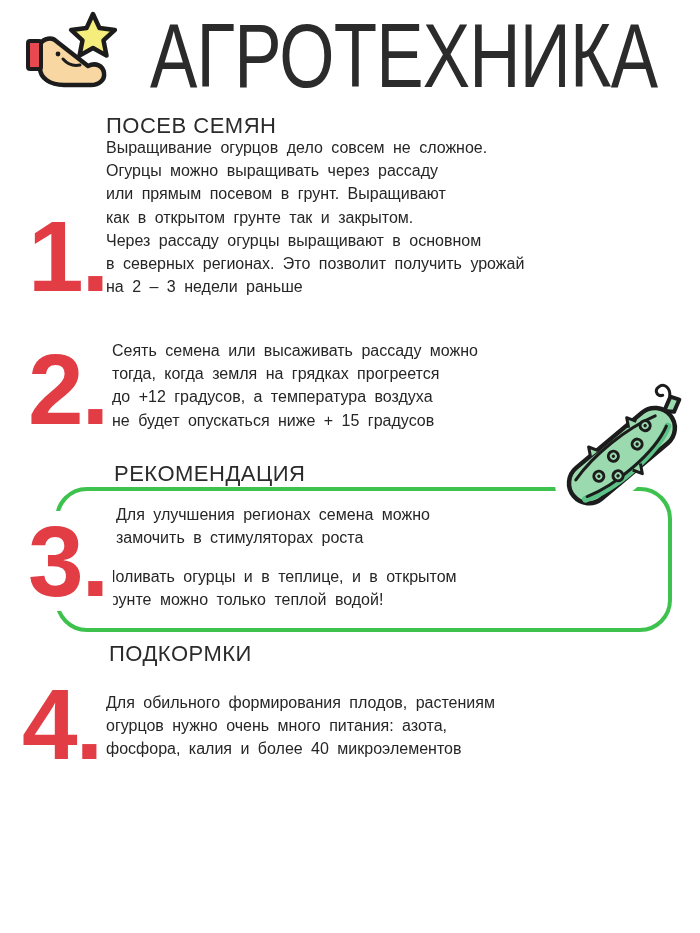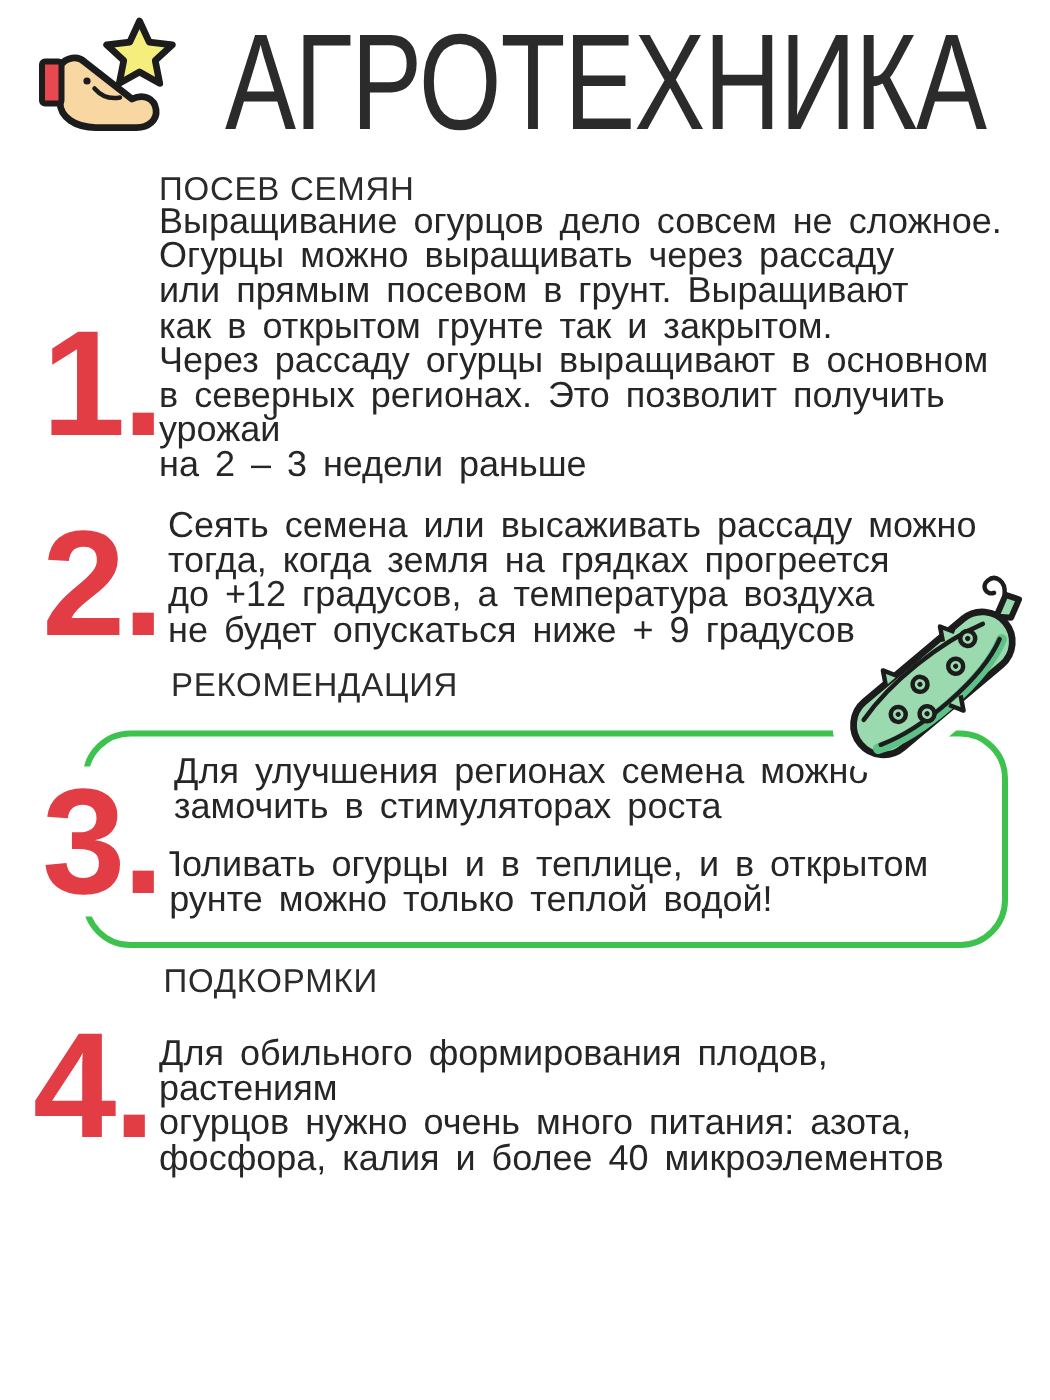--- a/index.html
+++ b/index.html
@@ -39,28 +39,28 @@
   #num4 { left:22px; top:674px; }
 
   
   .heading {
     position:absolute;
     font-size:22px; line-height:26px; letter-spacing:0.5px;
     color:#2b2b2b;
   }
   .body-text {
     position:absolute;
-    font-size:24px; line-height:23.2px;
+    font-size:16px; line-height:23.2px;
     white-space:pre-line; word-spacing:4px;
     color:#262626;
   }
   #sec1-heading { left:106px; top:113px; }
   #sec1-body    { left:106px; top:136px; width:575px; }
   #sec2-body    { left:112px; top:339px; width:560px; }
-  #rec-heading  { left:114px; top:444px; }
+  #rec-heading  { left:114px; top:461px; }
   #rec-box {
     position:absolute; left:55px; top:487px;
     width:609px; height:137px;
     border:4px solid #3cc24d; border-radius:32px;
     z-index:1; background:transparent;
   }
   #rec-tip1 { left:116px; top:503px; width:520px; z-index:2; }
   #rec-tip2 { left:104px; top:565px; width:540px; z-index:2; }
   #sec4-heading { left:109px; top:641px; }
   #sec4-body    { left:106px; top:691px; width:575px; }
@@ -91,21 +91,21 @@
 или прямым посевом в грунт. Выращивают
 как в открытом грунте так и закрытом.
 Через рассаду огурцы выращивают в основном
 в северных регионах. Это позволит получить урожай
 на 2 – 3 недели раньше</div>
 
   <div class="num" id="num2">2.</div>
   <div class="body-text" id="sec2-body">Сеять семена или высаживать рассаду можно
 тогда, когда земля на грядках прогреется
 до +12 градусов, а температура воздуха
-не будет опускаться ниже + 9 градусов</div>
+не будет опускаться ниже + 15 градусов</div>
 
   <div class="heading" id="rec-heading">РЕКОМЕНДАЦИЯ</div>
   <div id="rec-box"></div>
   <div class="num" id="num3">3.</div>
   <div class="body-text" id="rec-tip1">Для улучшения регионах семена можно
 замочить в стимуляторах роста</div>
   <div class="body-text" id="rec-tip2">Поливать огурцы и в теплице, и в открытом
 грунте можно только теплой водой!</div>
 
   <svg id="cucumber" width="154" height="146" viewBox="0 0 154 146" aria-hidden="true">

